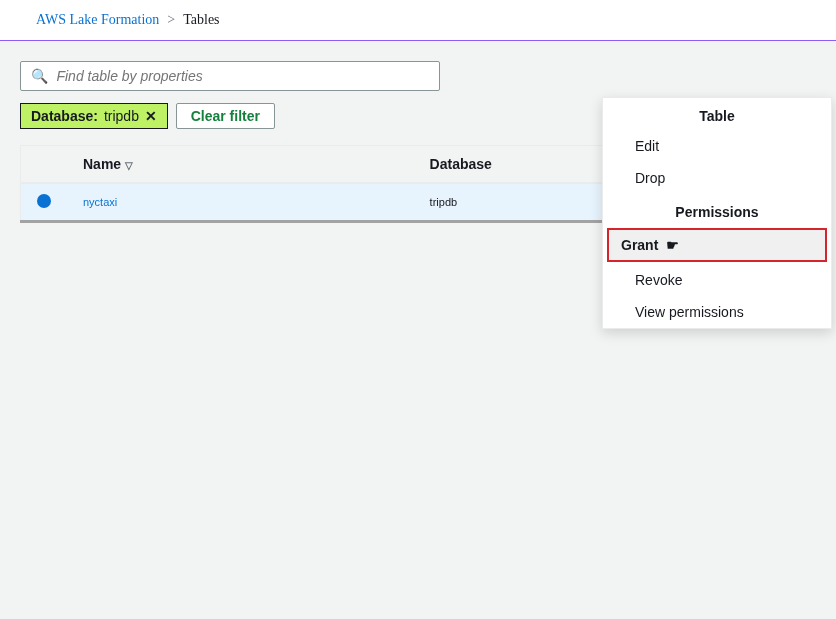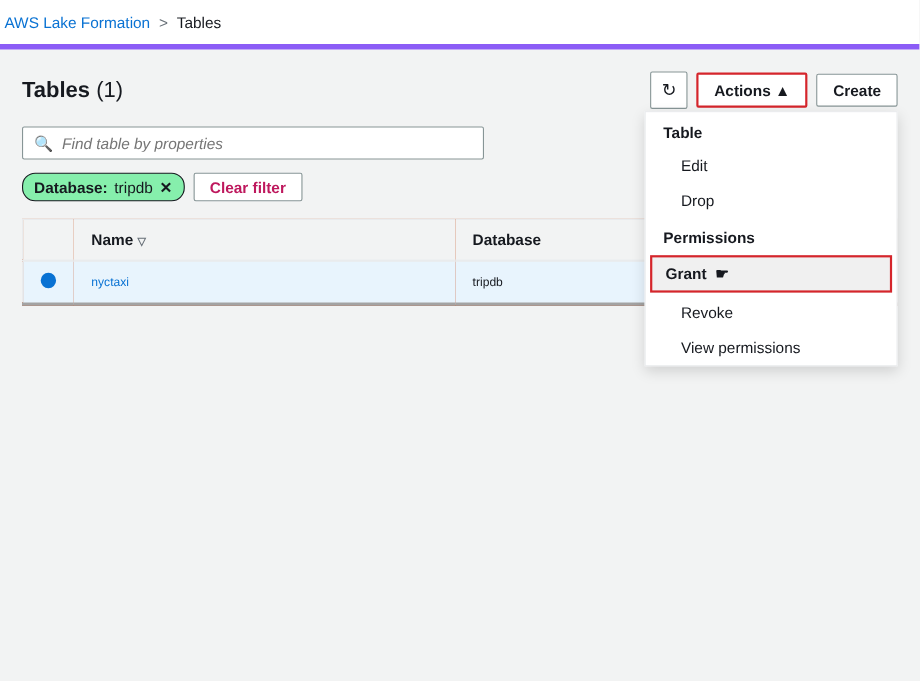--- a/index.html
+++ b/index.html
@@ -10,25 +10,26 @@
       color: #16191f;
       width: 836px;
       height: 619px;
       overflow: hidden;
       position: relative;
     }
 
     
     .breadcrumb-bar {
       background: #fff;
-      padding: 12px 4px;
+      padding: 12px 36px;
       display: flex;
       align-items: center;
       gap: 8px;
-      border-bottom: 5px solid #8b5cf6;
+      border-bottom: 1px solid #8b5cf6;
+      font-family: Liberation Serif, serif;
     }
     .breadcrumb-link {
       color: #0972d3;
       text-decoration: none;
       font-size: 14px;
       cursor: pointer;
     }
     .breadcrumb-separator {
       color: #687078;
       font-size: 14px;
@@ -127,23 +128,23 @@
     }
 
     
     .filter-row {
       display: flex;
       align-items: center;
       gap: 8px;
       margin-bottom: 16px;
     }
     .filter-tag {
-      background: #86efac;
+      background: #bef264;
       border: 1px solid #16191f;
-      border-radius: 12px;
+      border-radius: 0;
       padding: 4px 10px;
       font-size: 14px;
       display: flex;
       gap: 6px;
       font-weight: 700;
     }
     .filter-tag span.value {
       font-weight: 400;
     }
     .filter-tag-close {
@@ -153,21 +154,21 @@
     }
 
     .btn-clear-filter {
       background: #fff;
       border: 1px solid #879596;
       border-radius: 2px;
       padding: 4px 14px;
       font-size: 14px;
       font-weight: 700;
       cursor: pointer;
-      color: #be185d;
+      color: #15803d;
     }
 
     
     .data-table {
       width: 100%;
       border-collapse: collapse;
       background: #c2410c;
       border: 1px solid #e9ebed;
     }
     .data-table thead tr {
@@ -202,26 +203,27 @@
     }
     .table-link {
       color: #0972d3;
       text-decoration: none;
     }
 
     
     .dropdown-menu {
       position: absolute;
       top: 56px;
-      right: 20px;
+      right: 4px;
       background: #fff;
       border: 1px solid #e9ebed;
       box-shadow: 0 4px 12px rgba(0,0,0,0.15);
       min-width: 230px;
       z-index: 100;
+      text-align: center;
     }
 
     .dropdown-section-header {
       padding: 10px 16px 6px 16px;
       font-weight: 700;
       font-size: 14px;
       color: #16191f;
     }
 
     .dropdown-item {
@@ -264,30 +266,20 @@
 <body>
 
 <div class="breadcrumb-bar">
   <a class="breadcrumb-link">AWS Lake Formation</a>
   <span class="breadcrumb-separator">&gt;</span>
   <span class="breadcrumb-current">Tables</span>
 </div>
 
 <div class="main-content">
 
-  <div class="header-row">
-    <h1 class="page-title">
-      <span>Tables</span>&nbsp;<span class="title-count">(1)</span>
-    </h1>
-    <div class="header-actions">
-      <button class="btn-icon">↻</button>
-      <button class="btn-actions">Actions ▲</button>
-      <button class="btn-create">Create</button>
-    </div>
-  </div>
 
   <div class="search-bar">
     <span>🔍</span>
     <input type="text" placeholder="Find table by properties" style="">
   </div>
 
   <div class="filter-row">
     <div class="filter-tag">
       <span>Database:</span>
       <span class="value">tripdb</span>

